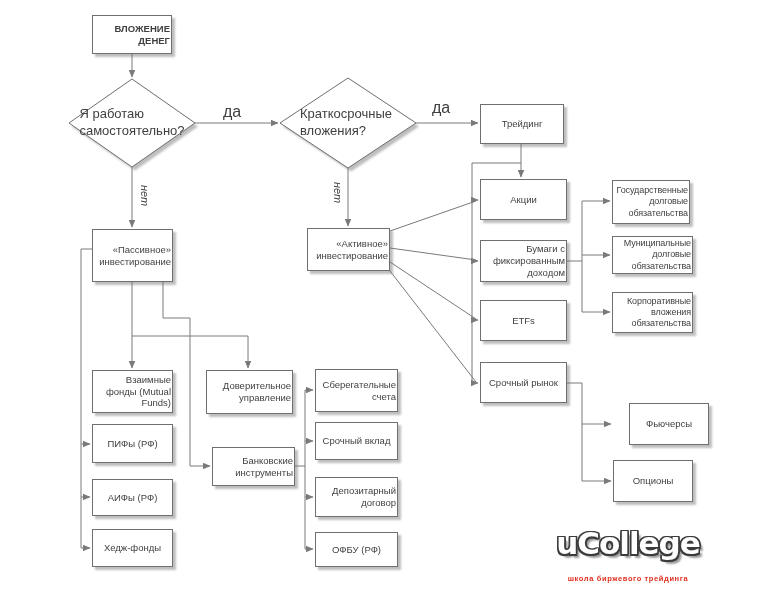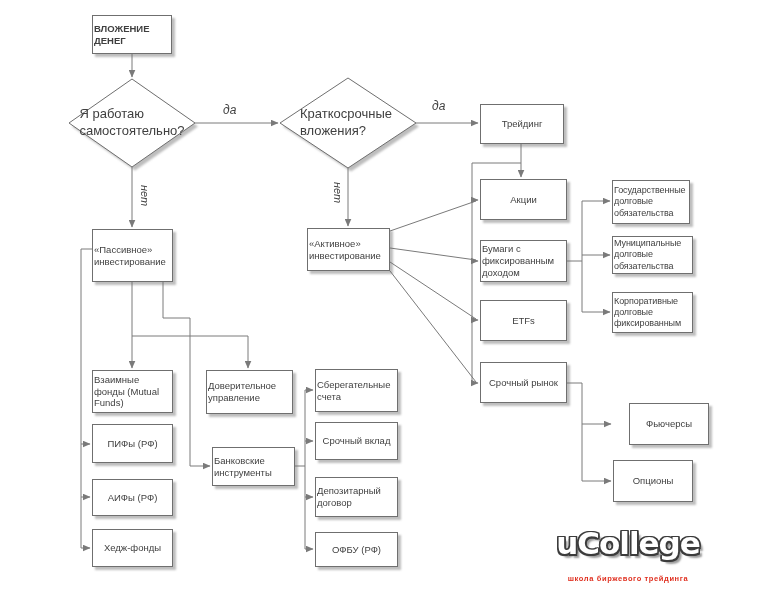--- a/index.html
+++ b/index.html
@@ -6,30 +6,30 @@
   .canvas {
     position:relative; width:768px; height:600px; background:#ffffff;
     font-family:"Liberation Sans", sans-serif; overflow:hidden;
   }
   .wires { position:absolute; left:0; top:0; z-index:1; }
   .node {
     position:absolute; z-index:2; box-sizing:border-box;
     background:#ffffff; border:1px solid #6f6f6f;
     box-shadow:2.5px 3px 2px rgba(110,110,110,0.45);
     display:flex; align-items:center; justify-content:center;
-    text-align:left; color:#3f3f3f; font-size:9.5px; line-height:1.25;
+    text-align:right; color:#3f3f3f; font-size:9.5px; line-height:1.25;
     padding:1px;
   }
   .fs9 { font-size:9px; letter-spacing:-0.1px; }
   .dtext {
     position:absolute; z-index:3; display:flex; align-items:center; justify-content:center;
     text-align:left; color:#3f3f3f; font-size:13px; line-height:1.3;
   }
   .hlabel {
-    position:absolute; z-index:3; font-style:italic; font-size:12px; color:#3f3f3f;
+    position:absolute; z-index:3; font-size:16px; color:#3f3f3f;
   }
   .vlabel {
     position:absolute; z-index:3; font-style:italic; font-size:11px; color:#3f3f3f;
     transform:rotate(90deg); transform-origin:0 0; white-space:nowrap;
   }
   .logo { position:absolute; z-index:3; text-align:center; }
   .logo-brand {
     font-family:"DejaVu Sans", sans-serif; font-weight:bold; font-size:31px;
     line-height:1; color:#ffffff; letter-spacing:-1px;
     text-shadow:
@@ -119,21 +119,21 @@
   <div class="node" style="left:92px;top:229px;width:81px;height:53px">«Пассивное» инвестирование</div>
   <div class="node" style="left:307px;top:228px;width:83px;height:43px">«Активное» инвестирование</div>
 
   <div class="node" style="left:480px;top:179px;width:87px;height:41px">Акции</div>
   <div class="node" style="left:480px;top:240px;width:87px;height:42px">Бумаги с фиксированным доходом</div>
   <div class="node" style="left:480px;top:300px;width:87px;height:41px">ETFs</div>
   <div class="node" style="left:480px;top:362px;width:87px;height:41px">Срочный рынок</div>
 
   <div class="node fs9" style="left:612px;top:180px;width:78px;height:44px">Государственные долговые обязательства</div>
   <div class="node fs9" style="left:612px;top:236px;width:81px;height:38px">Муниципальные долговые обязательства</div>
-  <div class="node fs9" style="left:612px;top:292px;width:81px;height:41px">Корпоративные долговые фиксированным</div>
+  <div class="node fs9" style="left:612px;top:292px;width:81px;height:41px">Корпоративные вложения обязательства</div>
   <div class="node" style="left:629px;top:403px;width:80px;height:42px">Фьючерсы</div>
   <div class="node" style="left:613px;top:460px;width:80px;height:42px">Опционы</div>
 
   <div class="node" style="left:92px;top:370px;width:81px;height:43px">Взаимные фонды (Mutual Funds)</div>
   <div class="node" style="left:92px;top:424px;width:81px;height:39px">ПИФы (РФ)</div>
   <div class="node" style="left:92px;top:479px;width:81px;height:37px">АИФы (РФ)</div>
   <div class="node" style="left:92px;top:529px;width:81px;height:38px">Хедж-фонды</div>
 
   <div class="node" style="left:206px;top:370px;width:87px;height:44px">Доверительное управление</div>
   <div class="node" style="left:212px;top:447px;width:83px;height:39px">Банковские инструменты</div>

